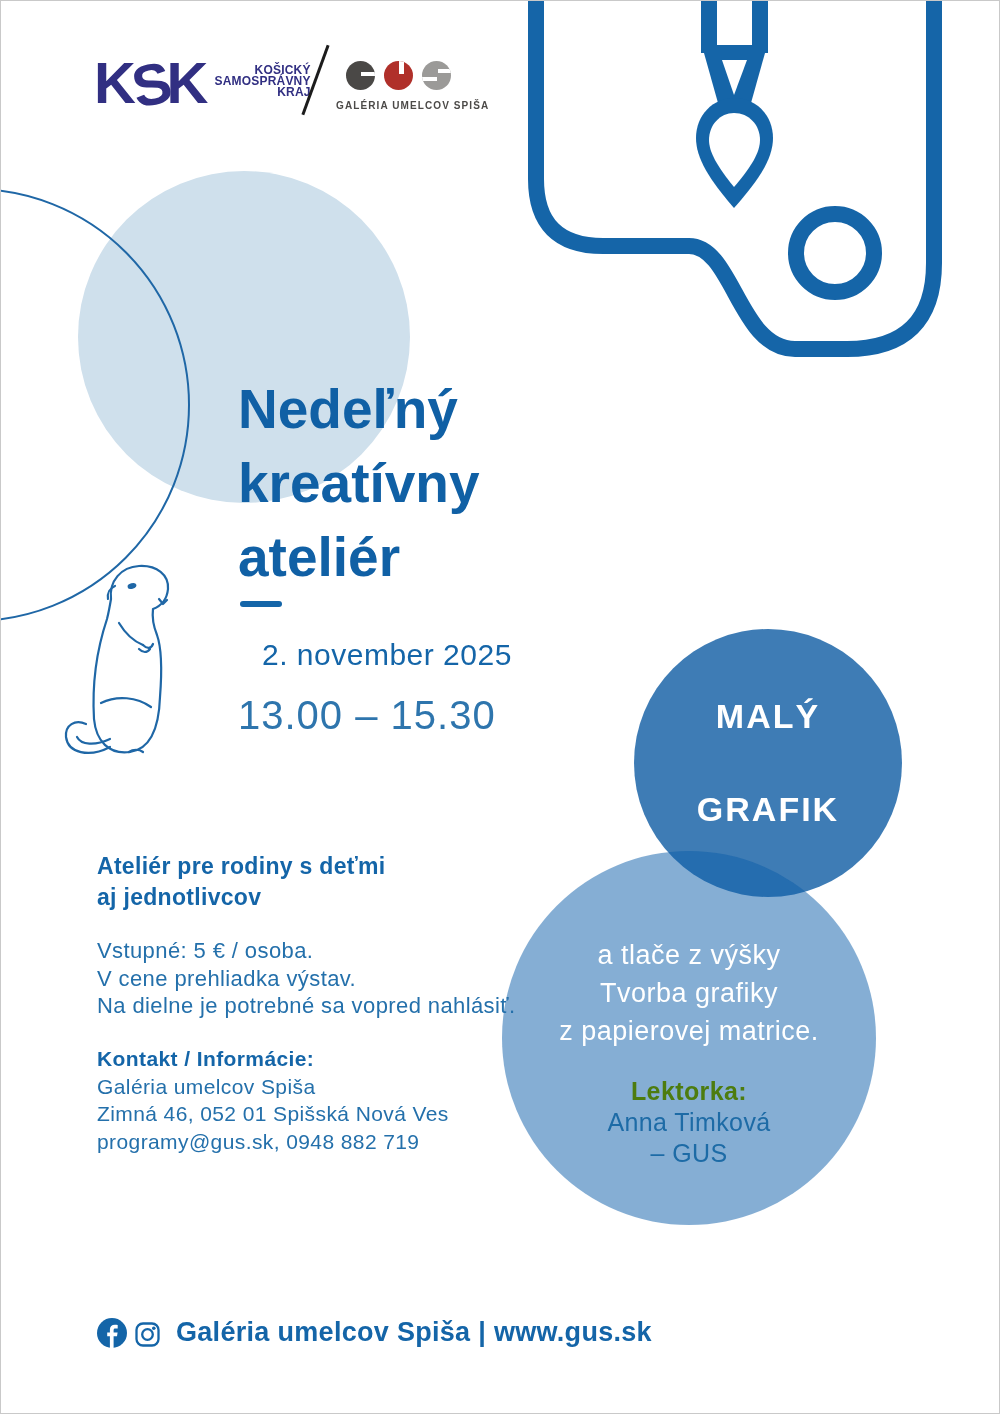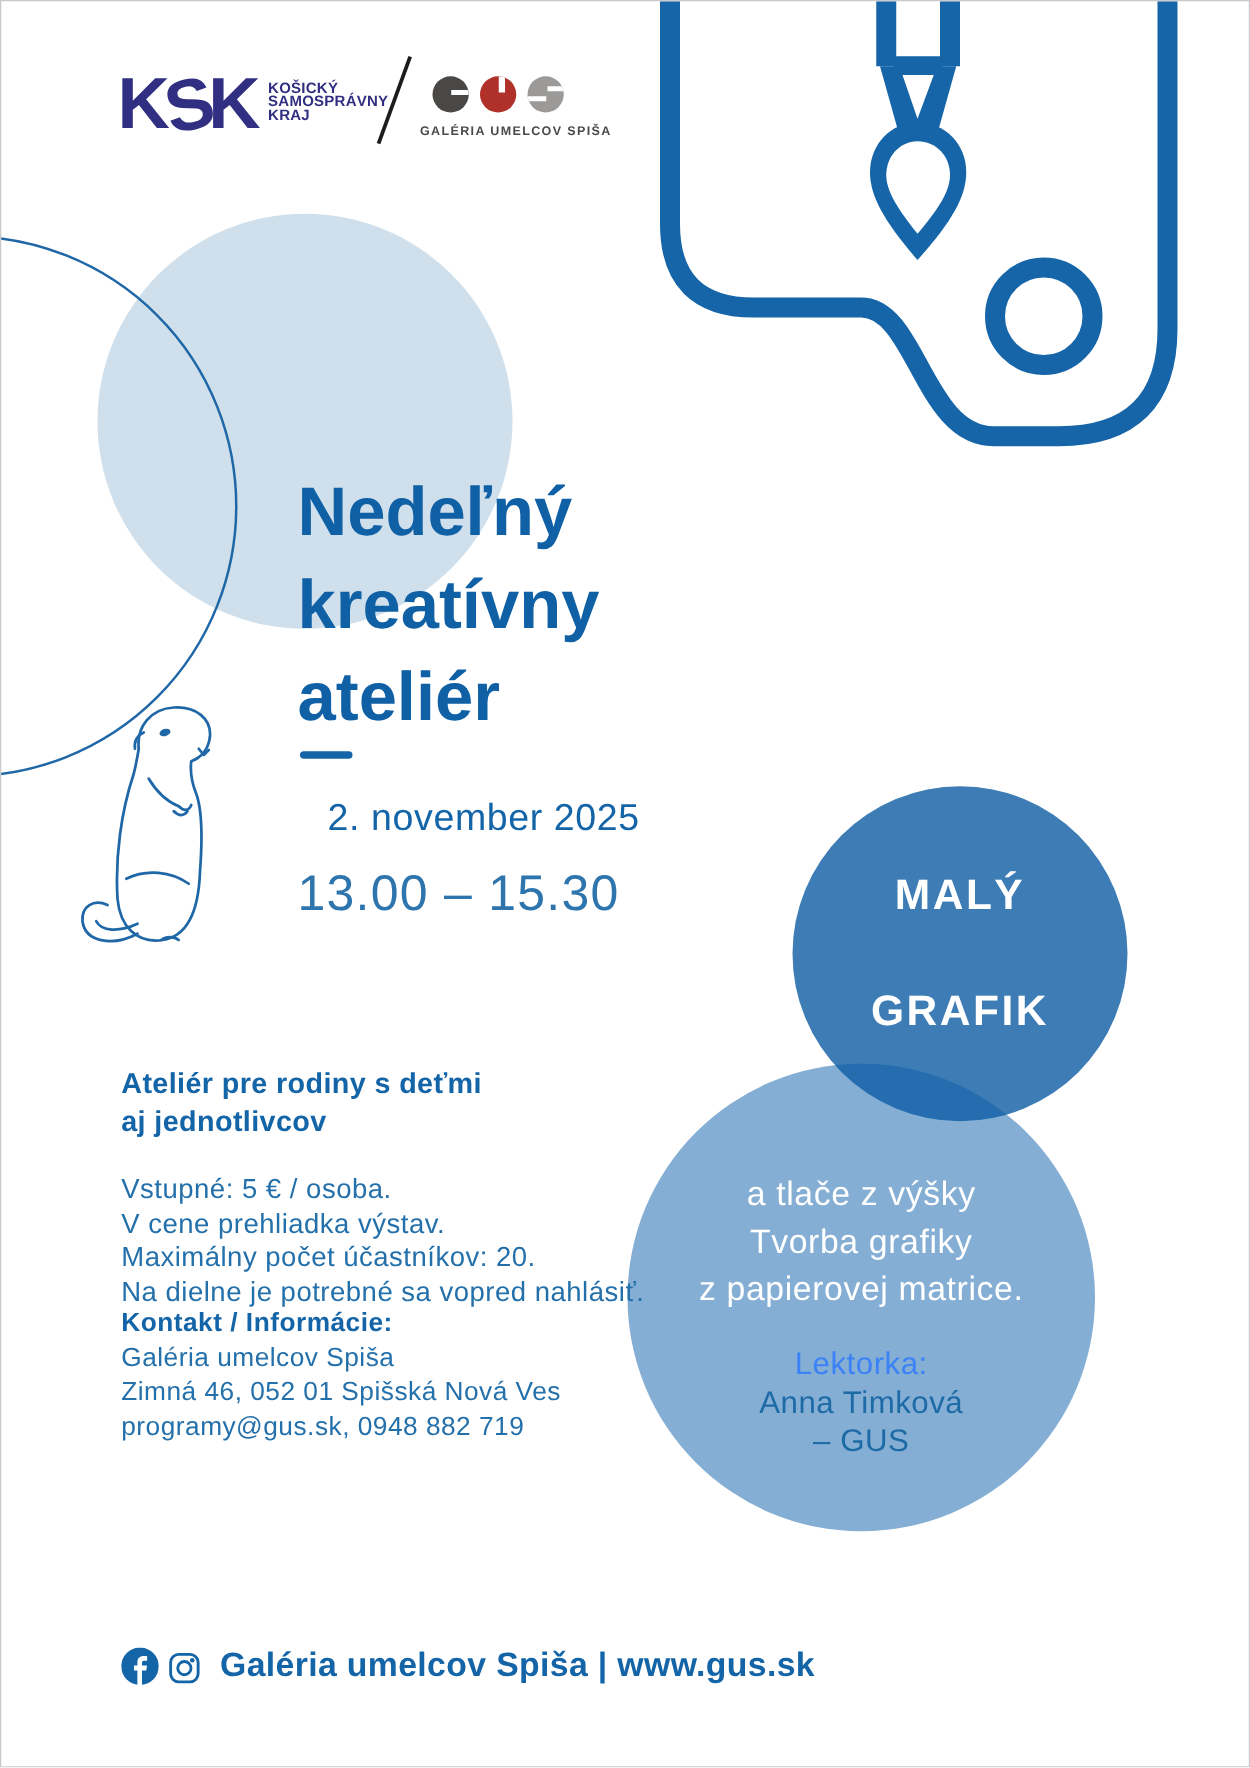--- a/index.html
+++ b/index.html
@@ -18,21 +18,21 @@
   .dark-circle{position:absolute;left:633px;top:628px;width:268px;height:268px;
     border-radius:50%;background:#3e7cb5;z-index:2;}
   .light-circle{position:absolute;left:501px;top:850px;width:374px;height:374px;
     border-radius:50%;background:rgba(11,93,169,0.5);z-index:3;}
   
   .ksk{position:absolute;left:93px;top:56px;z-index:4;display:flex;align-items:flex-start;}
   .ksk-letters{font-weight:bold;font-size:58px;line-height:52px;letter-spacing:-4px;
     color:#312f82;white-space:nowrap;}
   .ksk-s{display:inline-block;transform:rotate(-12deg) translateY(2px);}
   .ksk-caption{margin-left:10px;margin-top:8px;font-weight:bold;font-size:12px;
-    line-height:11px;color:#312f82;letter-spacing:0.2px;}
+    line-height:11px;color:#312f82;letter-spacing:0.2px;text-align:right;}
   .logo-slash{position:absolute;left:313px;top:42px;width:2.5px;height:74px;
     background:#1c1c1c;transform:rotate(20deg);z-index:4;}
   .gus{position:absolute;left:345px;top:60px;z-index:4;}
   .gus-marks{display:flex;gap:9px;}
   .gus-dot{position:relative;width:29px;height:29px;border-radius:50%;overflow:hidden;}
   .gus-dot.g{background:#4a4846;}
   .gus-dot.u{background:#b0302a;}
   .gus-dot.s{background:#9b9a98;}
   .gus-dot .slit{position:absolute;background:#fff;}
   .gus-caption{position:absolute;left:-10px;top:39px;width:130px;text-align:center;
@@ -55,21 +55,21 @@
     line-height:27.5px;color:#2470ab;letter-spacing:0.4px;}
   .contact .head{font-weight:bold;color:#1465a8;}
   
   .badge-text{position:absolute;left:633px;top:628px;width:268px;height:268px;z-index:4;
     display:flex;flex-direction:column;align-items:center;justify-content:center;
     font-weight:bold;font-size:34px;line-height:45px;letter-spacing:2px;color:#ffffff;gap:48px;}
   .desc{position:absolute;left:501px;top:935px;width:374px;z-index:4;text-align:center;
     font-size:27px;line-height:38px;color:#ffffff;letter-spacing:0.5px;}
   .lecturer{position:absolute;left:501px;top:1075px;width:374px;z-index:4;text-align:center;
     font-size:25px;line-height:31px;color:#1d6ba6;letter-spacing:0.4px;}
-  .lecturer .head{font-weight:normal;color:#3b82f6;}
+  .lecturer .head{font-weight:bold;color:#4d7c0f;}
   
   .footer{position:absolute;left:96px;top:1316px;z-index:4;display:flex;align-items:flex-end;}
   .footer .fb{margin-right:7px;}
   .footer .ig{margin-right:15px;}
   .footer-text{font-weight:bold;font-size:27px;color:#1465a8;letter-spacing:0.3px;}
 </style>
 </head>
 <body>
 
 <div class="poster">
@@ -158,21 +158,20 @@
     <div>– GUS</div>
   </div>
 
   <div class="audience">
     <div>Ateliér pre rodiny s deťmi</div>
     <div>aj jednotlivcov</div>
   </div>
   <div class="details">
     <div>Vstupné: 5 € / osoba.</div>
     <div>V cene prehliadka výstav.</div>
-    <div>Maximálny počet účastníkov: 20.</div>
     <div>Na dielne je potrebné sa vopred nahlásiť.</div>
   </div>
   <div class="contact">
     <div class="head">Kontakt / Informácie:</div>
     <div>Galéria umelcov Spiša</div>
     <div>Zimná 46, 052 01 Spišská Nová Ves</div>
     <div>programy@gus.sk, 0948 882 719</div>
   </div>
 
   <div class="footer">

